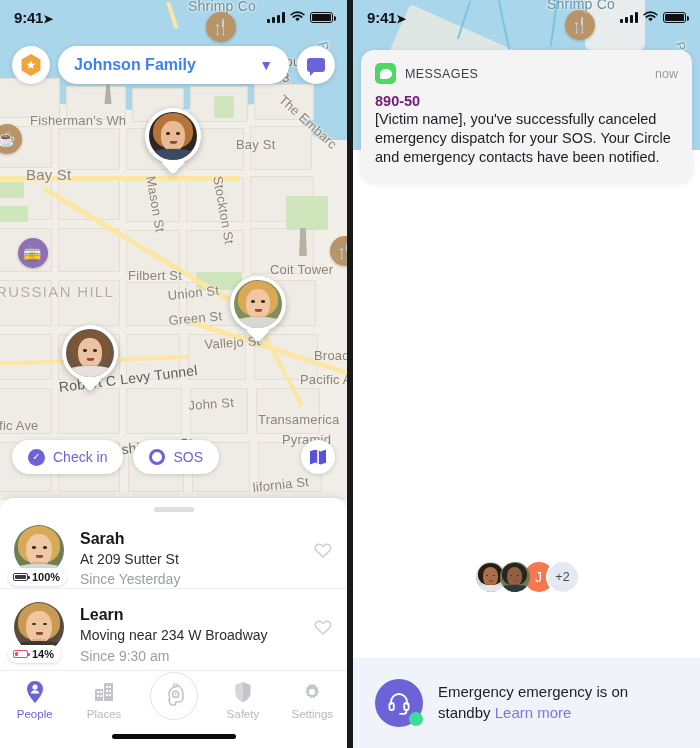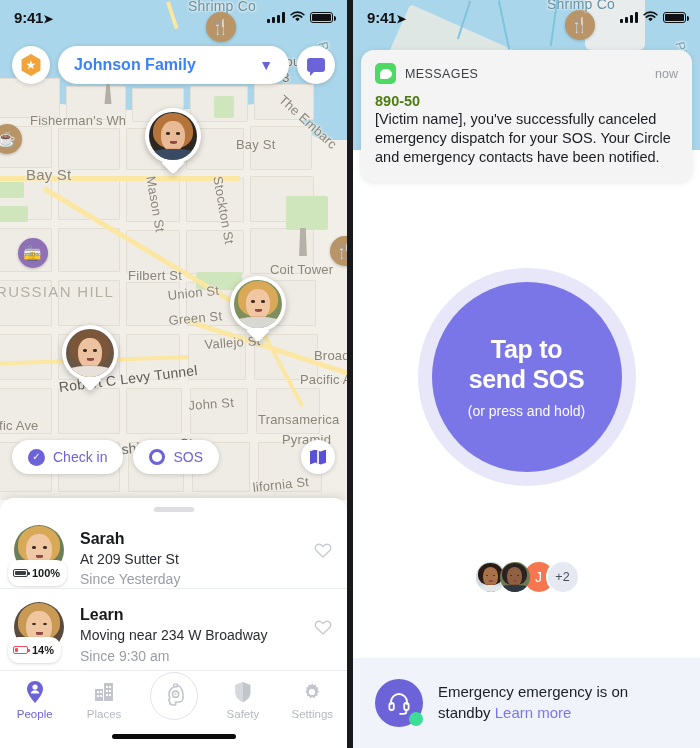--- a/index.html
+++ b/index.html
@@ -215,21 +215,21 @@
     display:flex; align-items:center; padding:8px 14px 8px 14px; height:76px;
     position:relative;
   }
   .person + .person { border-top:1px solid #edeef1; }
   .p-ava-wrap { position:relative; width:50px; flex:0 0 50px; }
   .p-ava {
     width:50px; height:50px; border-radius:50%; overflow:hidden;
   }
   .batt-pill {
     position:absolute; left:-6px; bottom:-11px;
-    background:#fff; border-radius:11px; height:26px; padding:0 7px 0 5px;
+    background:#fff; border-radius:11px; height:18px; padding:0 7px 0 5px;
     display:flex; align-items:center; gap:4px;
     box-shadow:0 1px 3px rgba(0,0,0,.16);
     font-size:11px; font-weight:700; color:#16171a; white-space:nowrap;
   }
   .mini-batt { width:15px; height:8px; border-radius:2px; position:relative;
     border:1px solid #3b3d44; }
   .mini-batt i { position:absolute; left:1px; top:1px; bottom:1px;
     background:#3b3d44; border-radius:1px; }
   .mini-batt:after { content:""; position:absolute; right:-3px; top:2px;
     width:2px; height:3px; background:#3b3d44; border-radius:0 1px 1px 0; }
@@ -278,21 +278,21 @@
   .notif-head { display:flex; align-items:center; gap:9px; }
   .msg-icon {
     width:21px; height:21px; border-radius:5px; background:#4cd964;
     display:flex; align-items:center; justify-content:center;
   }
   .msg-icon span {
     width:12px; height:10px; background:#fff; border-radius:50% 50% 50% 10%;
   }
   .notif-app { font-size:12.5px; color:#3f4046; letter-spacing:.4px; flex:1; }
   .notif-time { font-size:12.5px; color:#9a9ba1; }
-  .notif-title { font-size:14.5px; font-weight:700; color:#4d7c0f; margin-top:9px; }
+  .notif-title { font-size:14.5px; font-weight:700; color:#701a75; margin-top:9px; }
   .notif-body { font-size:14.5px; color:#1c1d22; line-height:1.32; margin-top:1px; }
 
   .sos-wrap {
     position:absolute; left:0; top:268px; width:347px;
     display:flex; justify-content:center;
   }
   .sos-outer {
     width:218px; height:218px; border-radius:50%;
     background:#e8e7fa; display:flex; align-items:center; justify-content:center;
   }
@@ -698,29 +698,20 @@
         <span class="msg-icon">
             <span></span>
           </span>
         <span class="notif-app">MESSAGES</span>
         <span class="notif-time">now</span>
       </div>
       <div class="notif-title">890-50</div>
       <div class="notif-body">[Victim name], you've successfully canceled emergency dispatch for your SOS. Your Circle and emergency contacts have been notified.</div>
     </div>
 
-    <div class="sos-wrap">
-      <div class="sos-outer">
-        <div class="sos-inner">
-          <div class="sos-l1">Tap to</div>
-          <div class="sos-l1">send SOS</div>
-          <div class="sos-l2">(or press and hold)</div>
-        </div>
-      </div>
-    </div>
 
     <div class="recipients">
       <div class="ava-row">
         <div class="r-ava">
           <div class="face">
             <div class="bg" style="background:#cdd9e3"></div>
             <div class="hair" style="background:#2b1c13"></div>
             <div class="skin" style="background:#a8714a"></div>
             <div class="neck" style="background:#94603c"></div>
             <div class="cloth" style="background:#e4e7ea"></div>

